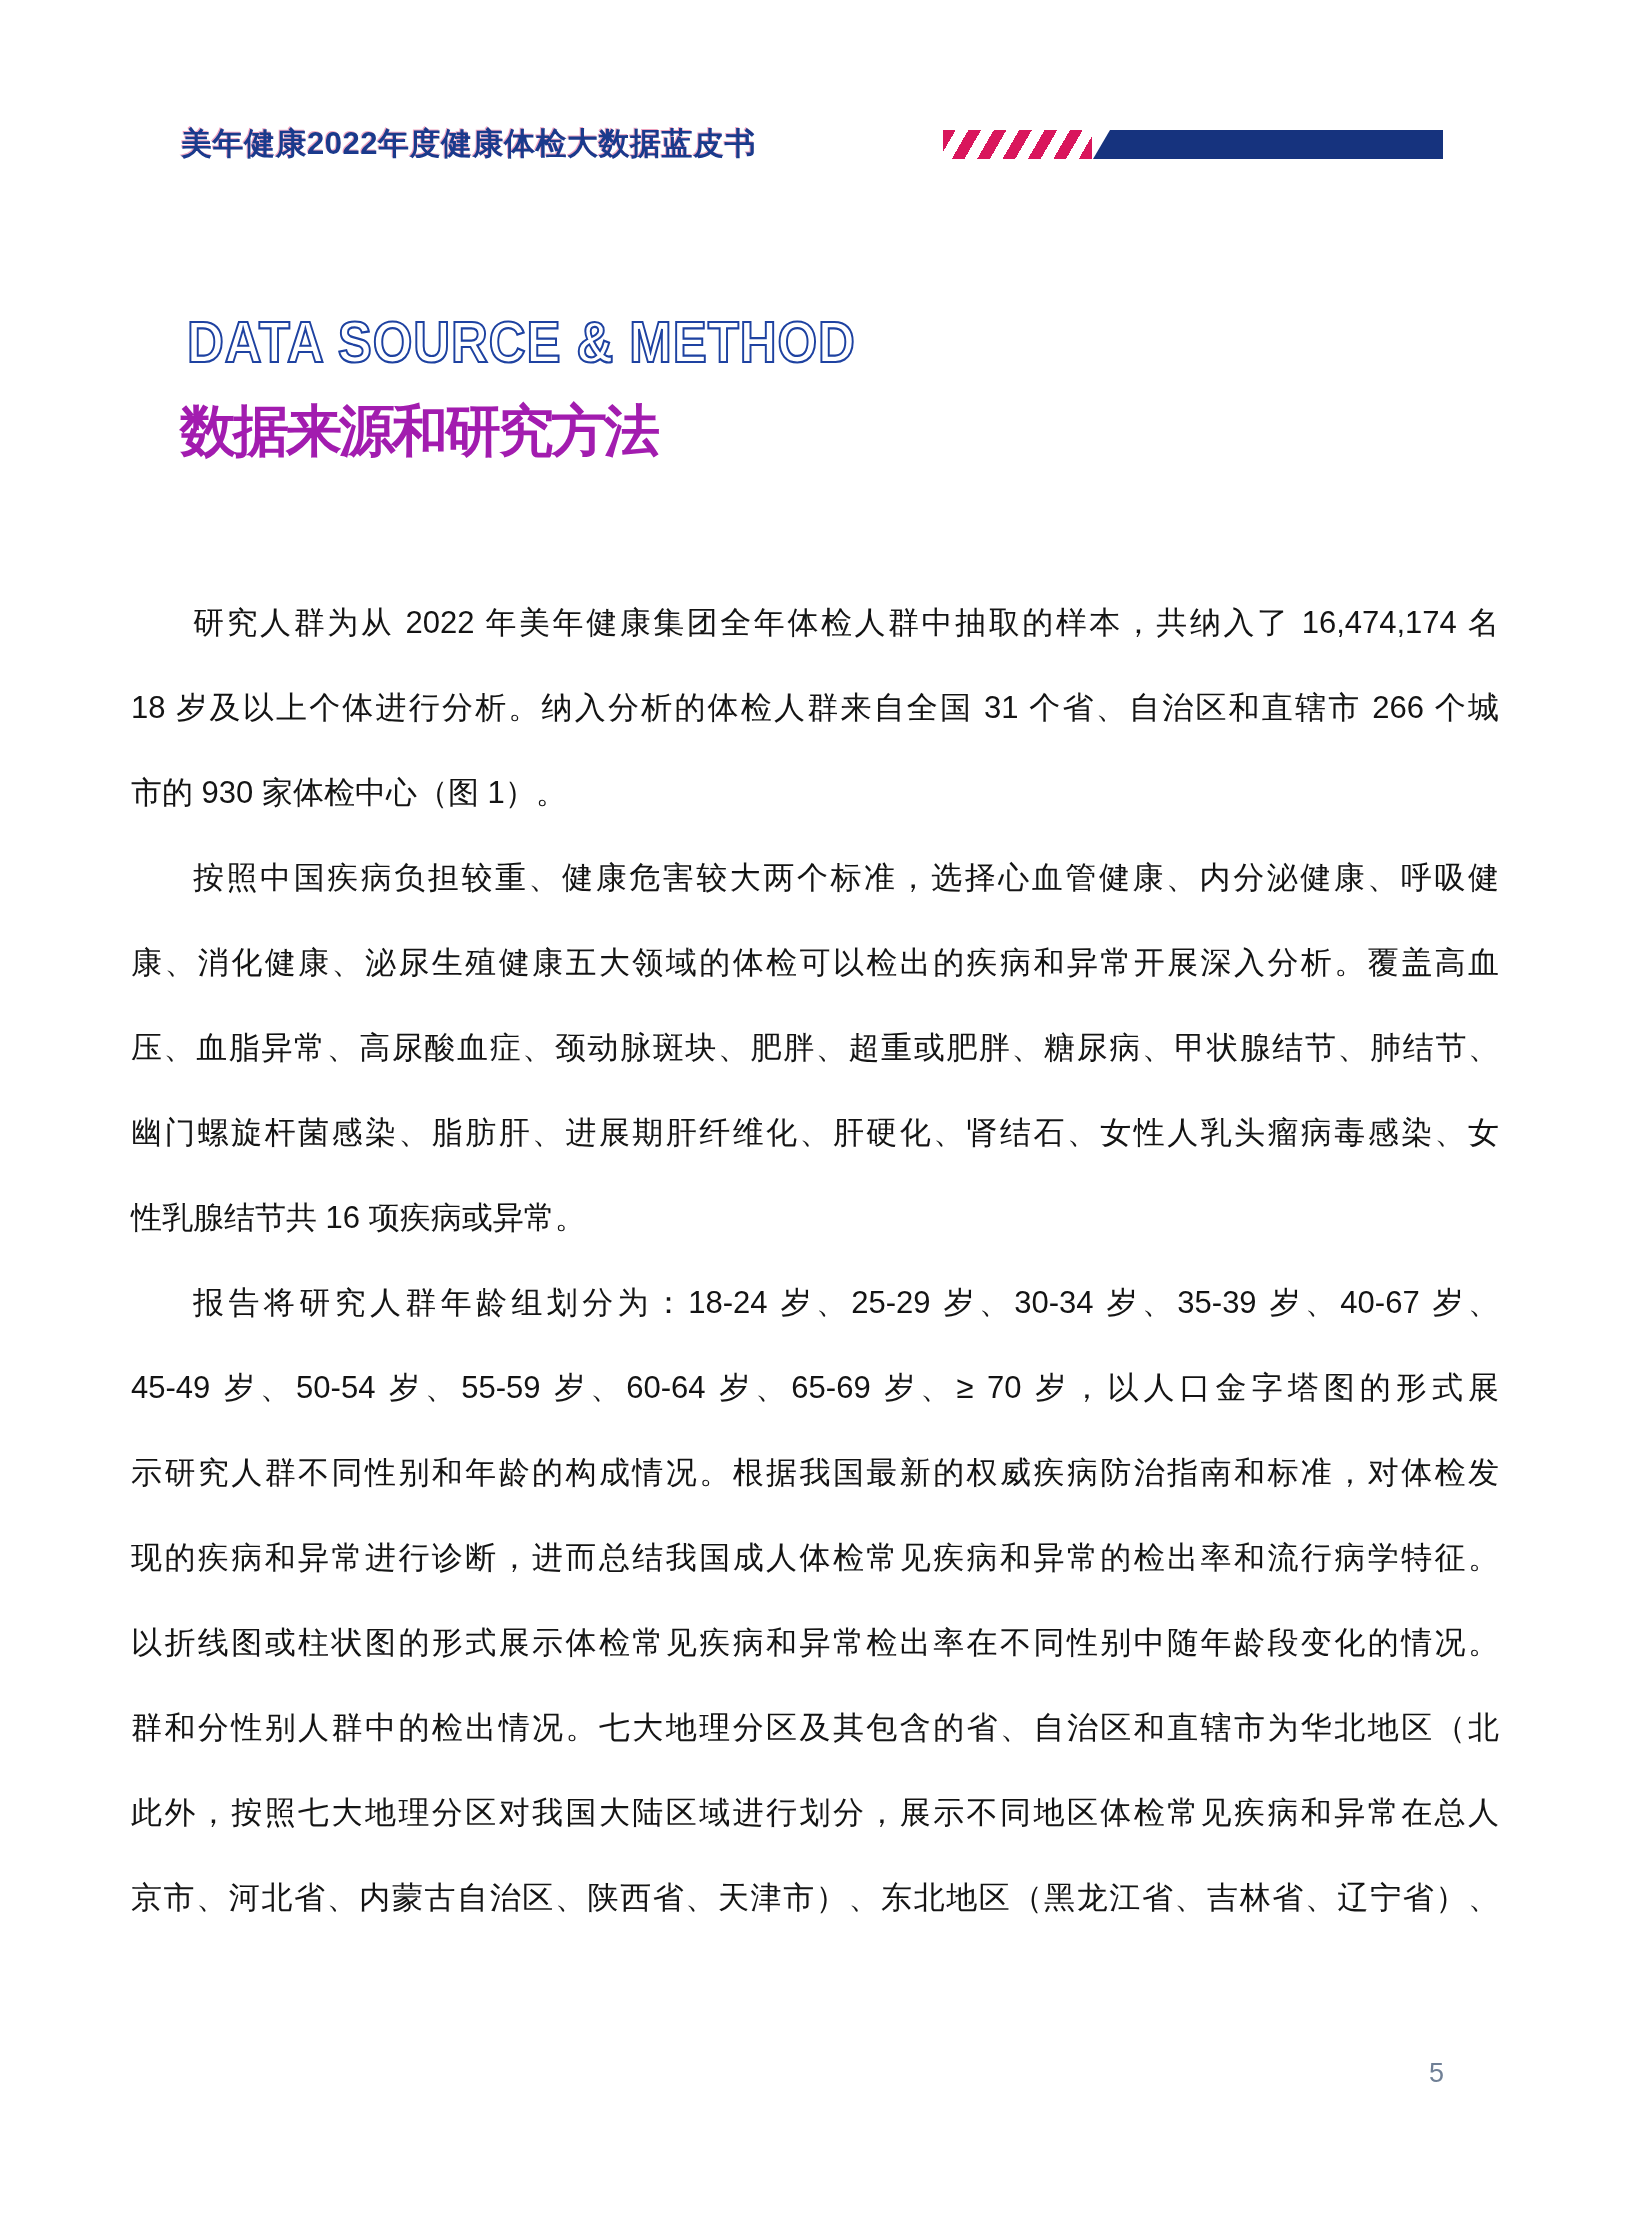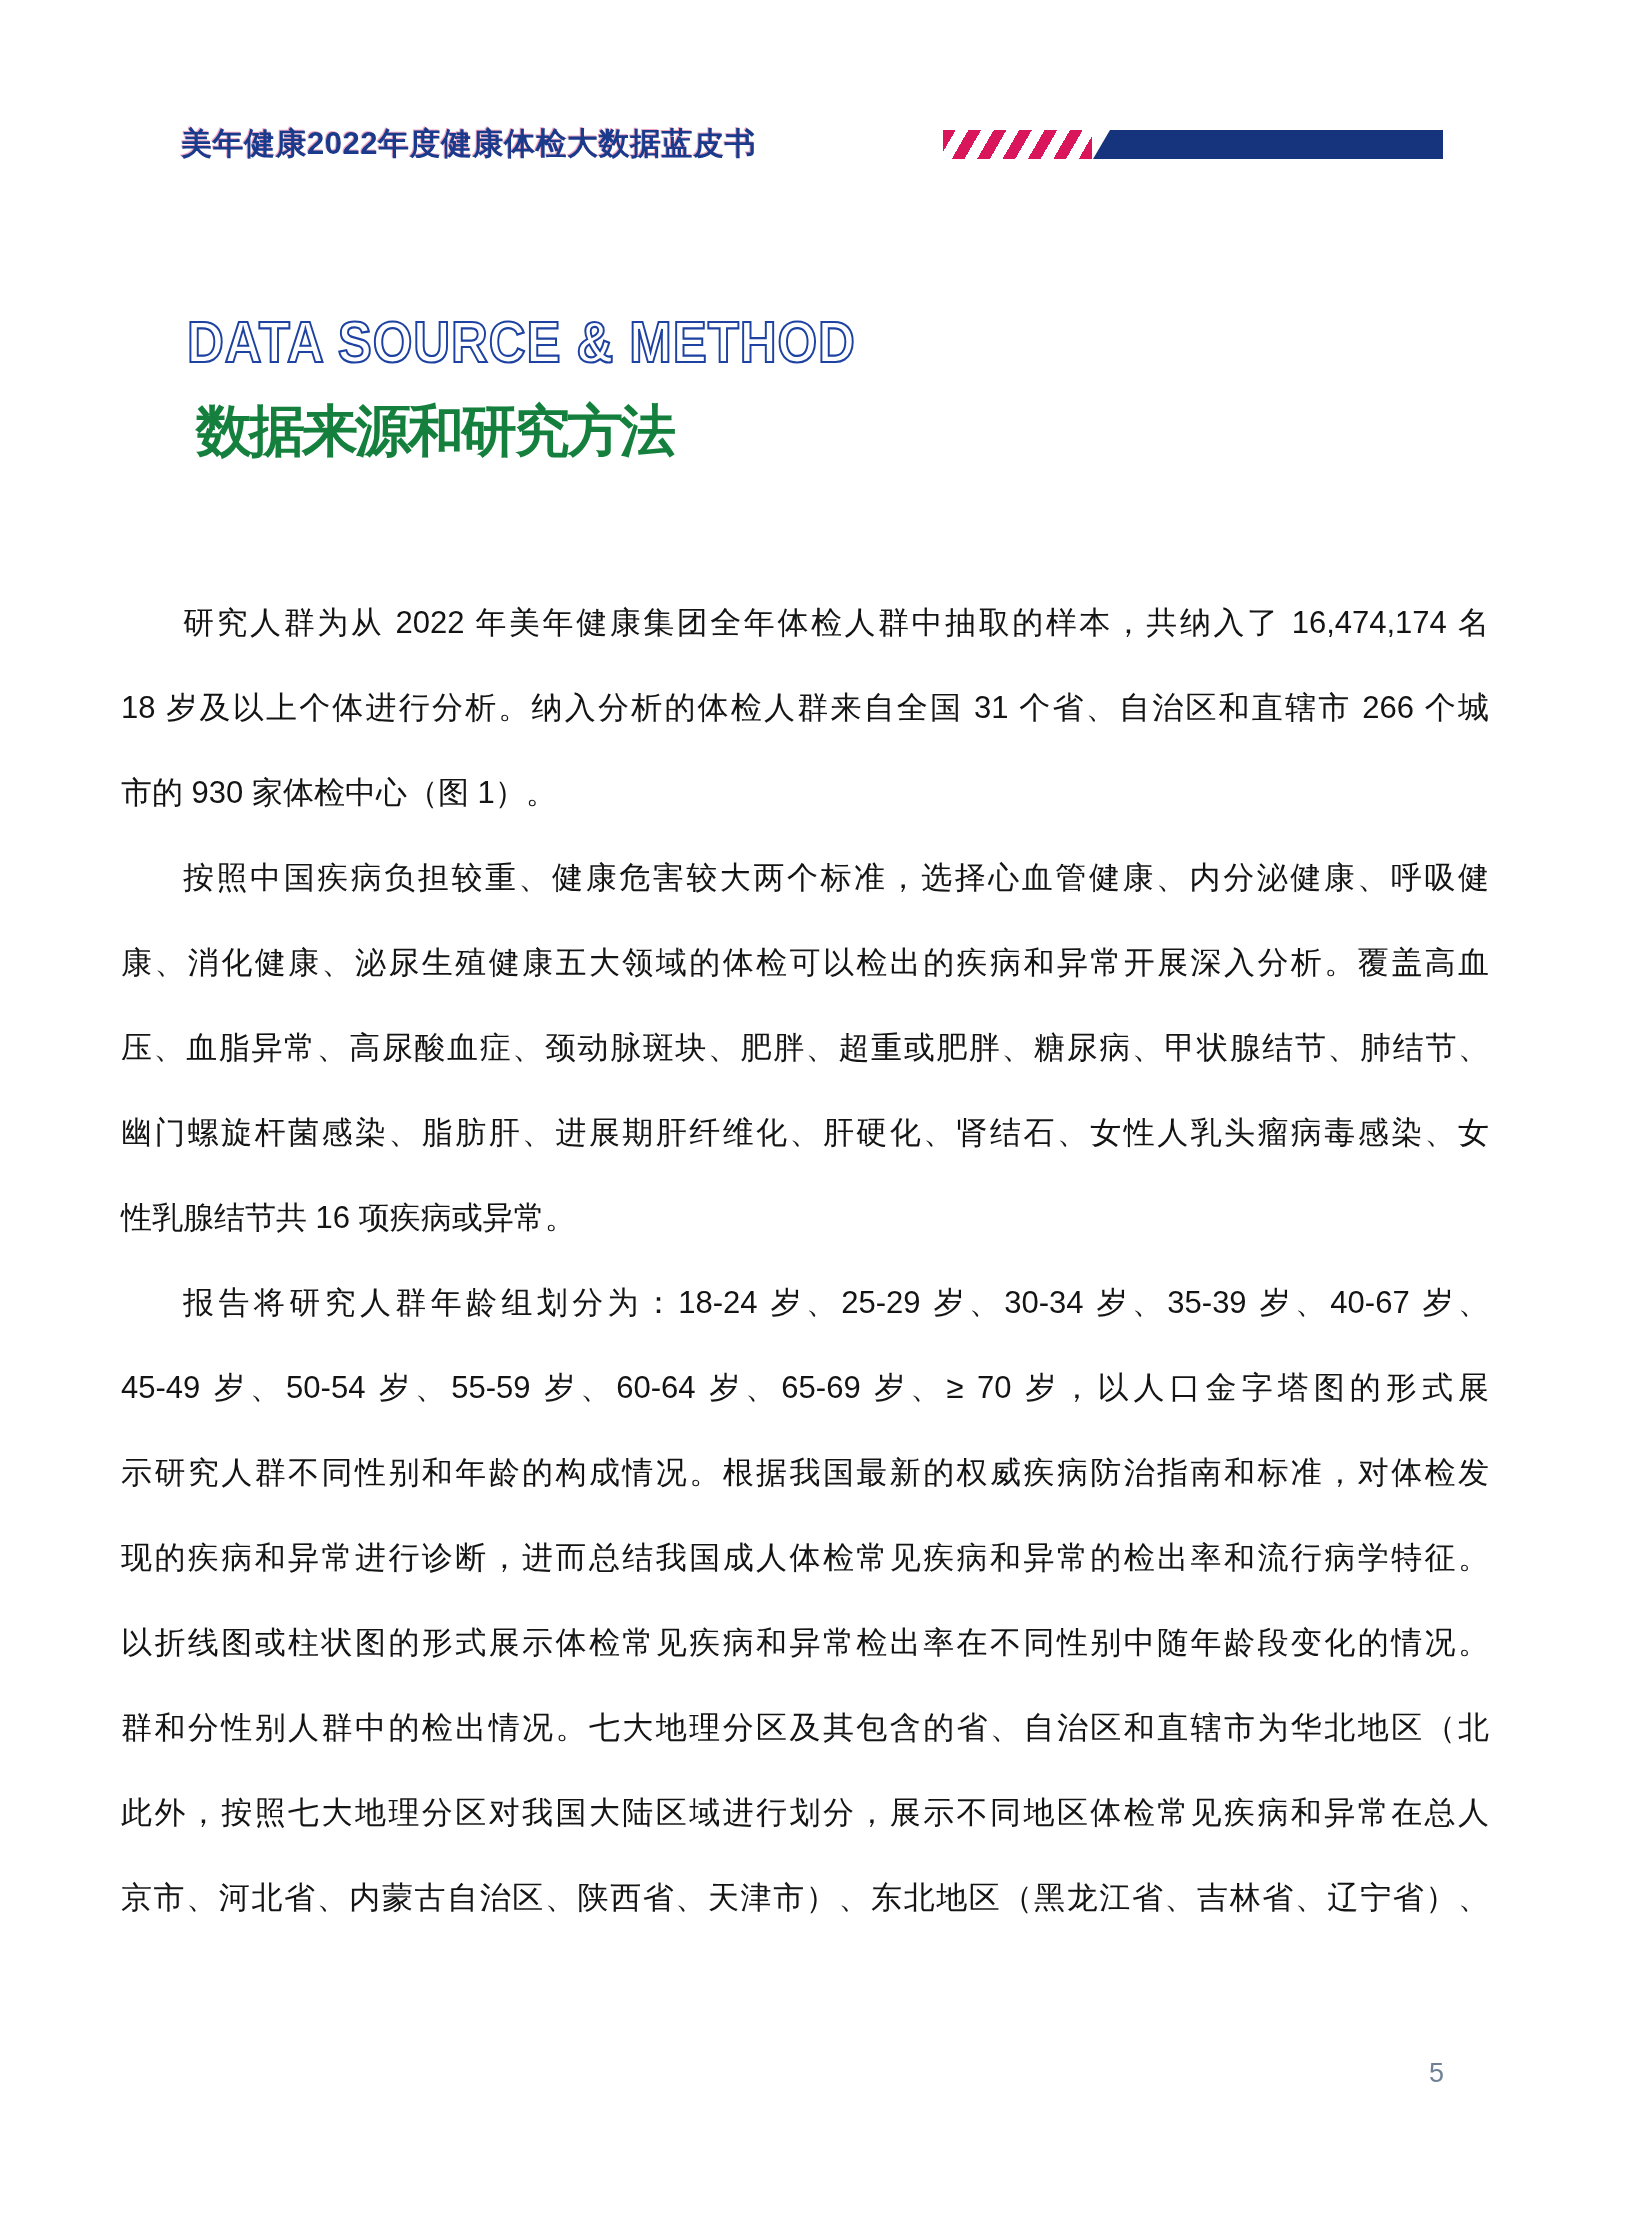--- a/index.html
+++ b/index.html
@@ -32,28 +32,28 @@
   
   .title-en{
     position:absolute; left:187px; top:308px;
     font-size:58px; font-weight:bold; white-space:nowrap;
     color:transparent;
     -webkit-text-stroke:2.2px #1e42a1;
     letter-spacing:1px;
     transform:scaleX(.88); transform-origin:left top;
   }
   .title-zh{
-    position:absolute; left:196px; top:394px;
-    font-size:56px; font-weight:900; color:#15803d;
+    position:absolute; left:180px; top:394px;
+    font-size:56px; font-weight:900; color:#a21caf;
     letter-spacing:-3px; white-space:nowrap;
   }
 
   
   .body-text{
-    position:absolute; left:121px; top:580px; width:1368px;
+    position:absolute; left:131px; top:580px; width:1368px;
     font-size:31px; color:#141414;
   }
   .body-text .line{
     margin:0; height:85px; line-height:85px;
     text-align:justify; text-align-last:justify;
   }
   .body-text .line.indent{ text-indent:62px; }
   .body-text .line.last{ text-align-last:left; }
 
   

